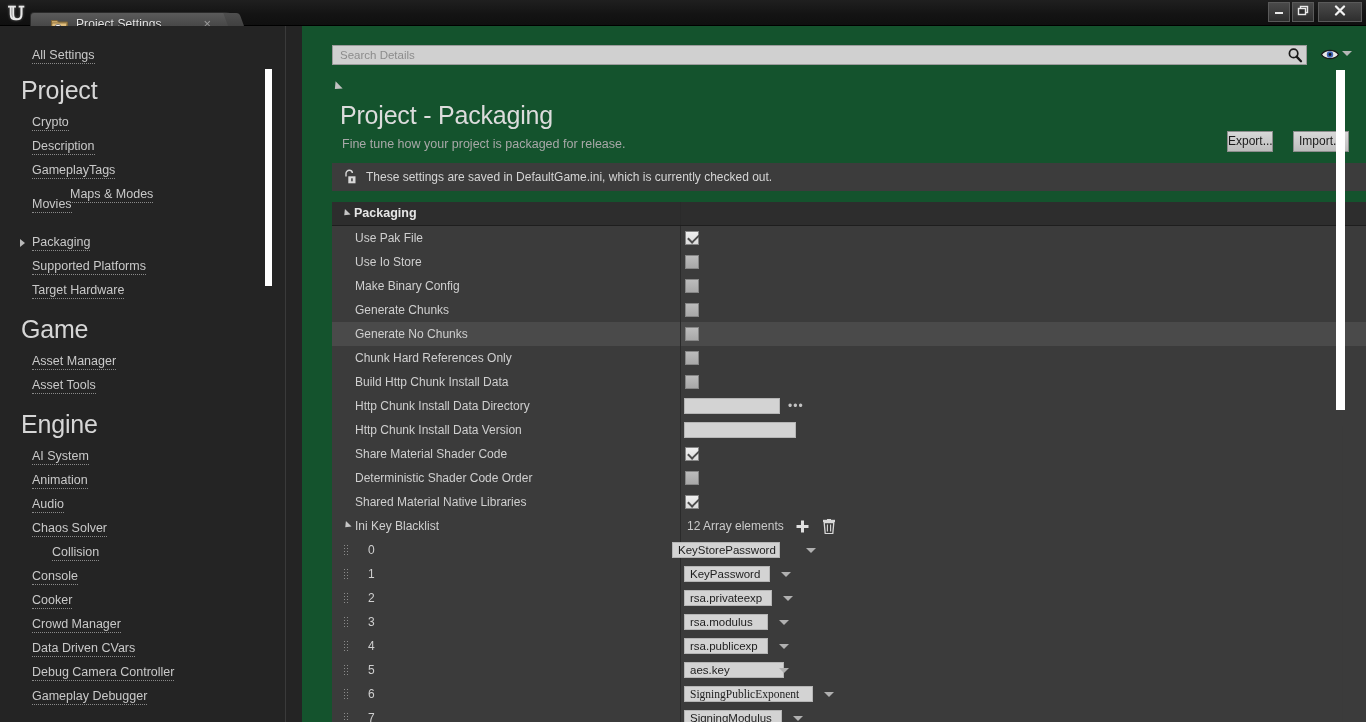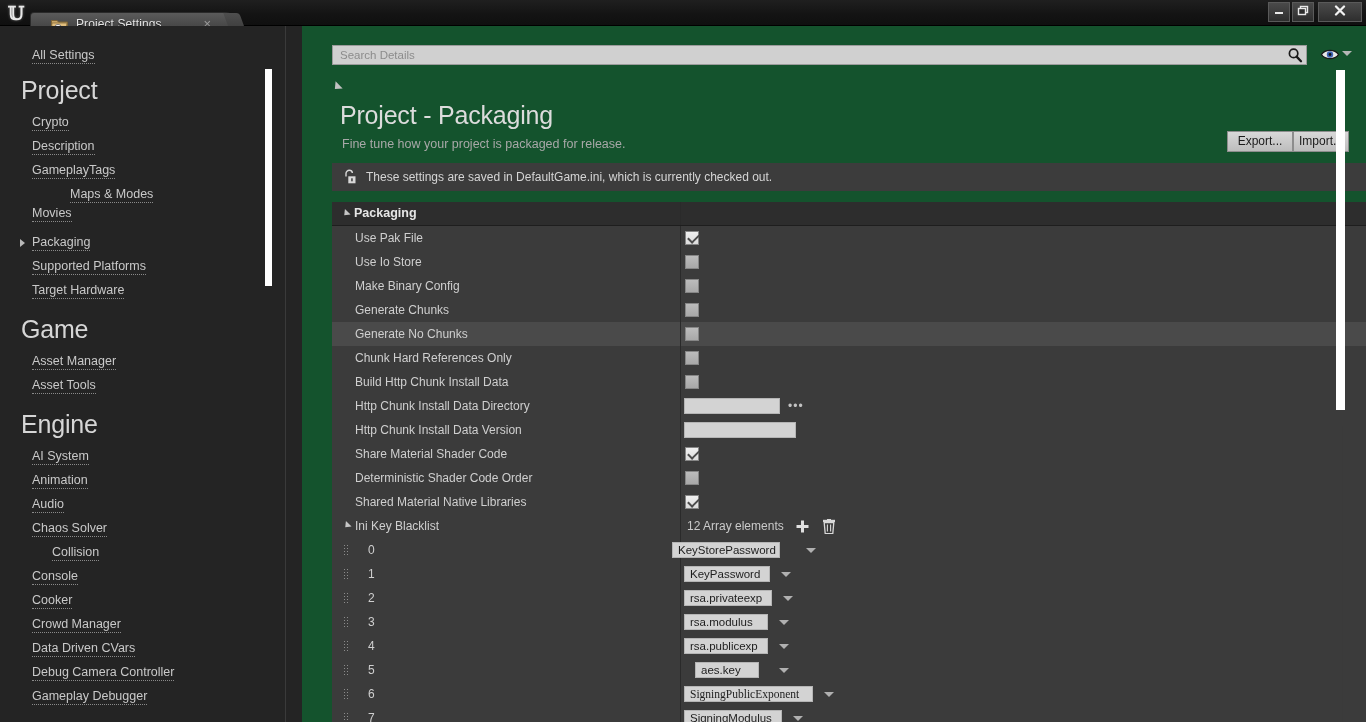--- a/index.html
+++ b/index.html
@@ -136,21 +136,21 @@
     position: absolute; left: 40px; top: 111px;
     font-size: 12.5px; color: #a8a8a8;
   }
   .hdr-button {
     position: absolute; top: 105px; height: 21px;
     background: linear-gradient(to bottom, #d8d8d8, #bdbdbd);
     border: 1px solid #8d8d8d;
     font-size: 12px; color: #1b1b1b; text-align: center; line-height: 19px;
     font-family: "Liberation Sans", sans-serif;
   }
-  #btn-export { left: 925px; width: 66px; }
+  #btn-export { left: 925px; width: 46px; }
   #btn-import { left: 991px; width: 56px; }
 
   #notice-bar {
     position: absolute; left: 30px; top: 137px; width: 1034px; height: 28px;
     background: #3c3c3c;
   }
   #notice-lock { position: absolute; left: 10px; top: 6px; width: 16px; height: 16px; }
   #notice-text {
     position: absolute; left: 34px; top: 7px;
     font-size: 12px; color: #d5d5d5;
@@ -302,21 +302,21 @@
 </div>
 
 <div id="sidebar">
   <div id="sidebar-nav">
       <div class="side-link" style="top: 22px;">All Settings</div>
       <div class="side-head" style="top: 50px;">Project</div>
       <div class="side-link" style="top: 89px;">Crypto</div>
       <div class="side-link" style="top: 113px;">Description</div>
       <div class="side-link" style="top: 137px;">GameplayTags</div>
       <div class="side-link" style="top: 161px; margin-left: 38px;">Maps &amp; Modes</div>
-      <div class="side-link" style="top: 180px;">Movies</div>
+      <div class="side-link" style="top: 171px;">Movies</div>
       <div class="side-arrow" style="top: 213px;"></div>
       <div class="side-link" style="top: 209px;">Packaging</div>
       <div class="side-link" style="top: 233px;">Supported Platforms</div>
       <div class="side-link" style="top: 257px;">Target Hardware</div>
       <div class="side-head" style="top: 289px;">Game</div>
       <div class="side-link" style="top: 328px;">Asset Manager</div>
       <div class="side-link" style="top: 352px;">Asset Tools</div>
       <div class="side-head" style="top: 384px;">Engine</div>
       <div class="side-link" style="top: 423px;">AI System</div>
       <div class="side-link" style="top: 447px;">Animation</div>
@@ -483,21 +483,21 @@
           <div class="splitter"></div>
           <div class="drag-dots"></div>
           <div class="rlabel arrayidx">4</div>
           <div class="txtfield" style="left: 352px; width: 84px;">rsa.publicexp</div>
           <div class="arr-caret" style="left: 447px;"></div>
         </div>
         <div class="row">
           <div class="splitter"></div>
           <div class="drag-dots"></div>
           <div class="rlabel arrayidx">5</div>
-          <div class="txtfield" style="left: 363px; width: 64px;">aes.key</div>
+          <div class="txtfield" style="left: 352px; width: 100px;">aes.key</div>
           <div class="arr-caret" style="left: 447px;"></div>
         </div>
         <div class="row">
           <div class="splitter"></div>
           <div class="drag-dots"></div>
           <div class="rlabel arrayidx">6</div>
           <div class="txtfield" style="left: 352px; width: 129px; font-family: Liberation Serif, serif;">SigningPublicExponent</div>
           <div class="arr-caret" style="left: 492px;"></div>
         </div>
         <div class="row">

